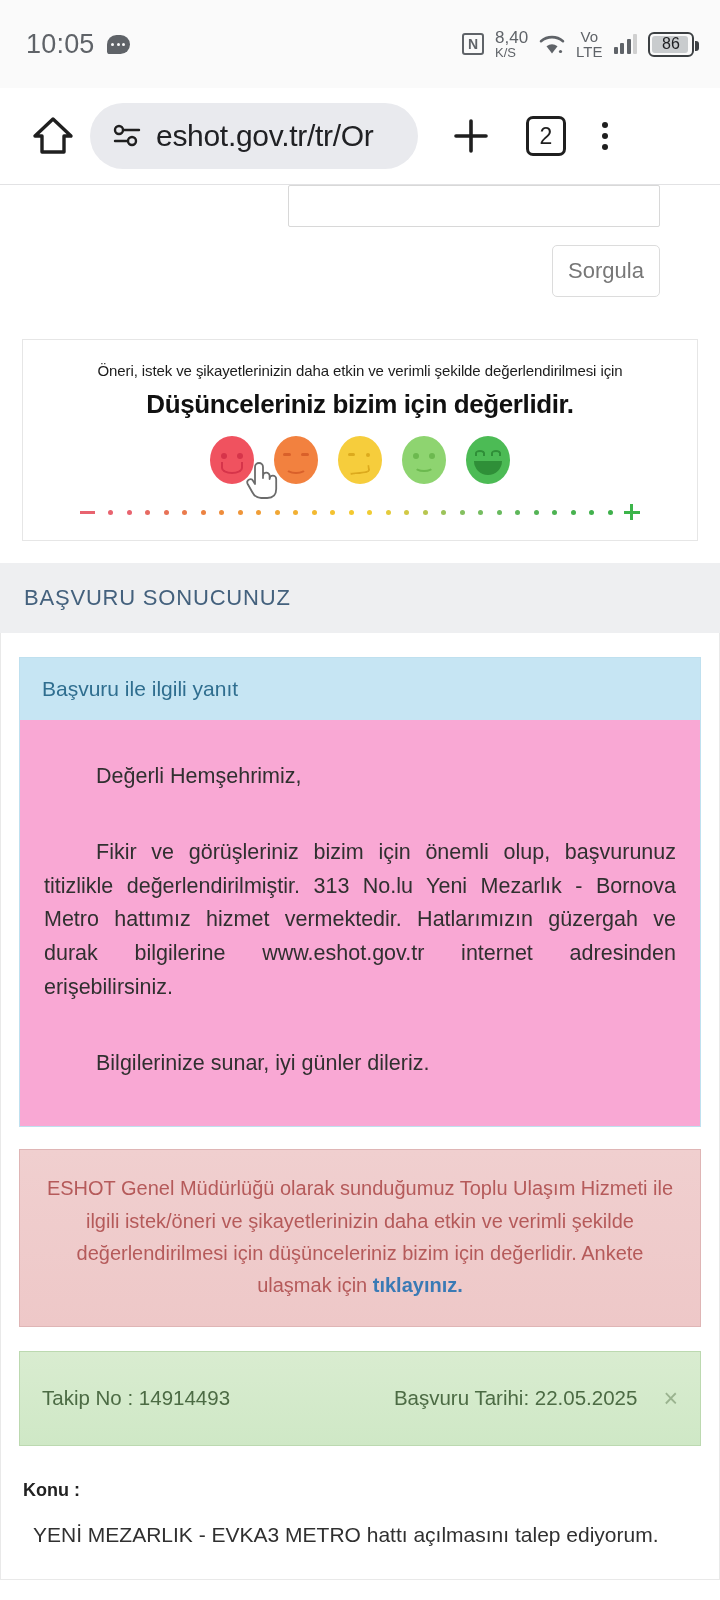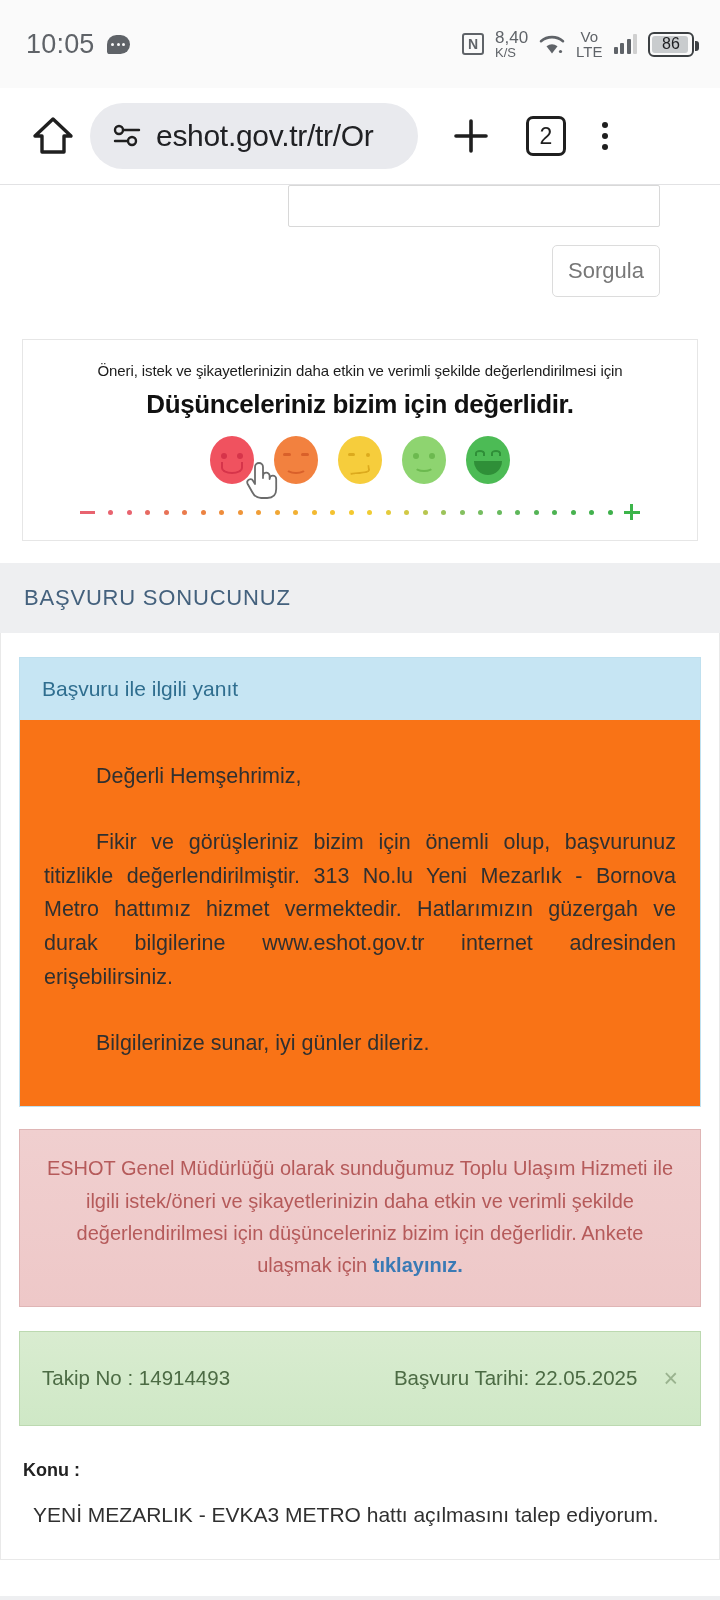--- a/index.html
+++ b/index.html
@@ -142,32 +142,32 @@
   .spacer-gray { height: 22px; background: #fff; }
   .section-head {
     background: #eeeff1; padding: 22px 24px;
     font-size: 22px; color: #44617d; letter-spacing: .8px;
   }
   .section-body {
     background: #fff; border: 1px solid #e9e9e9; border-top: 0;
     padding: 24px 18px 26px 18px;
   }
 
-  .answer-card { border: 1px solid #bfe0ef; background:#f97316; }
+  .answer-card { border: 1px solid #bfe0ef; background:#f9a8d4; }
   .answer-head {
     background: #c6e5f3; padding: 19px 22px;
     font-size: 21px; color: #2f6e8f;
   }
   .answer-body {
     padding: 40px 24px 46px 24px;
     font-size: 21.5px; color: #303030; line-height: 1.57;
     text-align: justify;
   }
   .answer-body p { text-indent: 52px; }
-  .answer-body p + p { margin-top: 32px; }
+  .answer-body p + p { margin-top: 42px; }
 
   .notice {
     margin-top: 22px;
     background: linear-gradient(180deg,#f0cfcf 0%,#eec8c8 100%);
     border: 1px solid #dfb5b5;
     padding: 22px 26px 24px 26px;
     text-align: center;
     font-size: 20px; color: #b55a5a; line-height: 1.62;
   }
   .notice a { color: #3a7ab5; font-weight: 700; text-decoration: none; }

